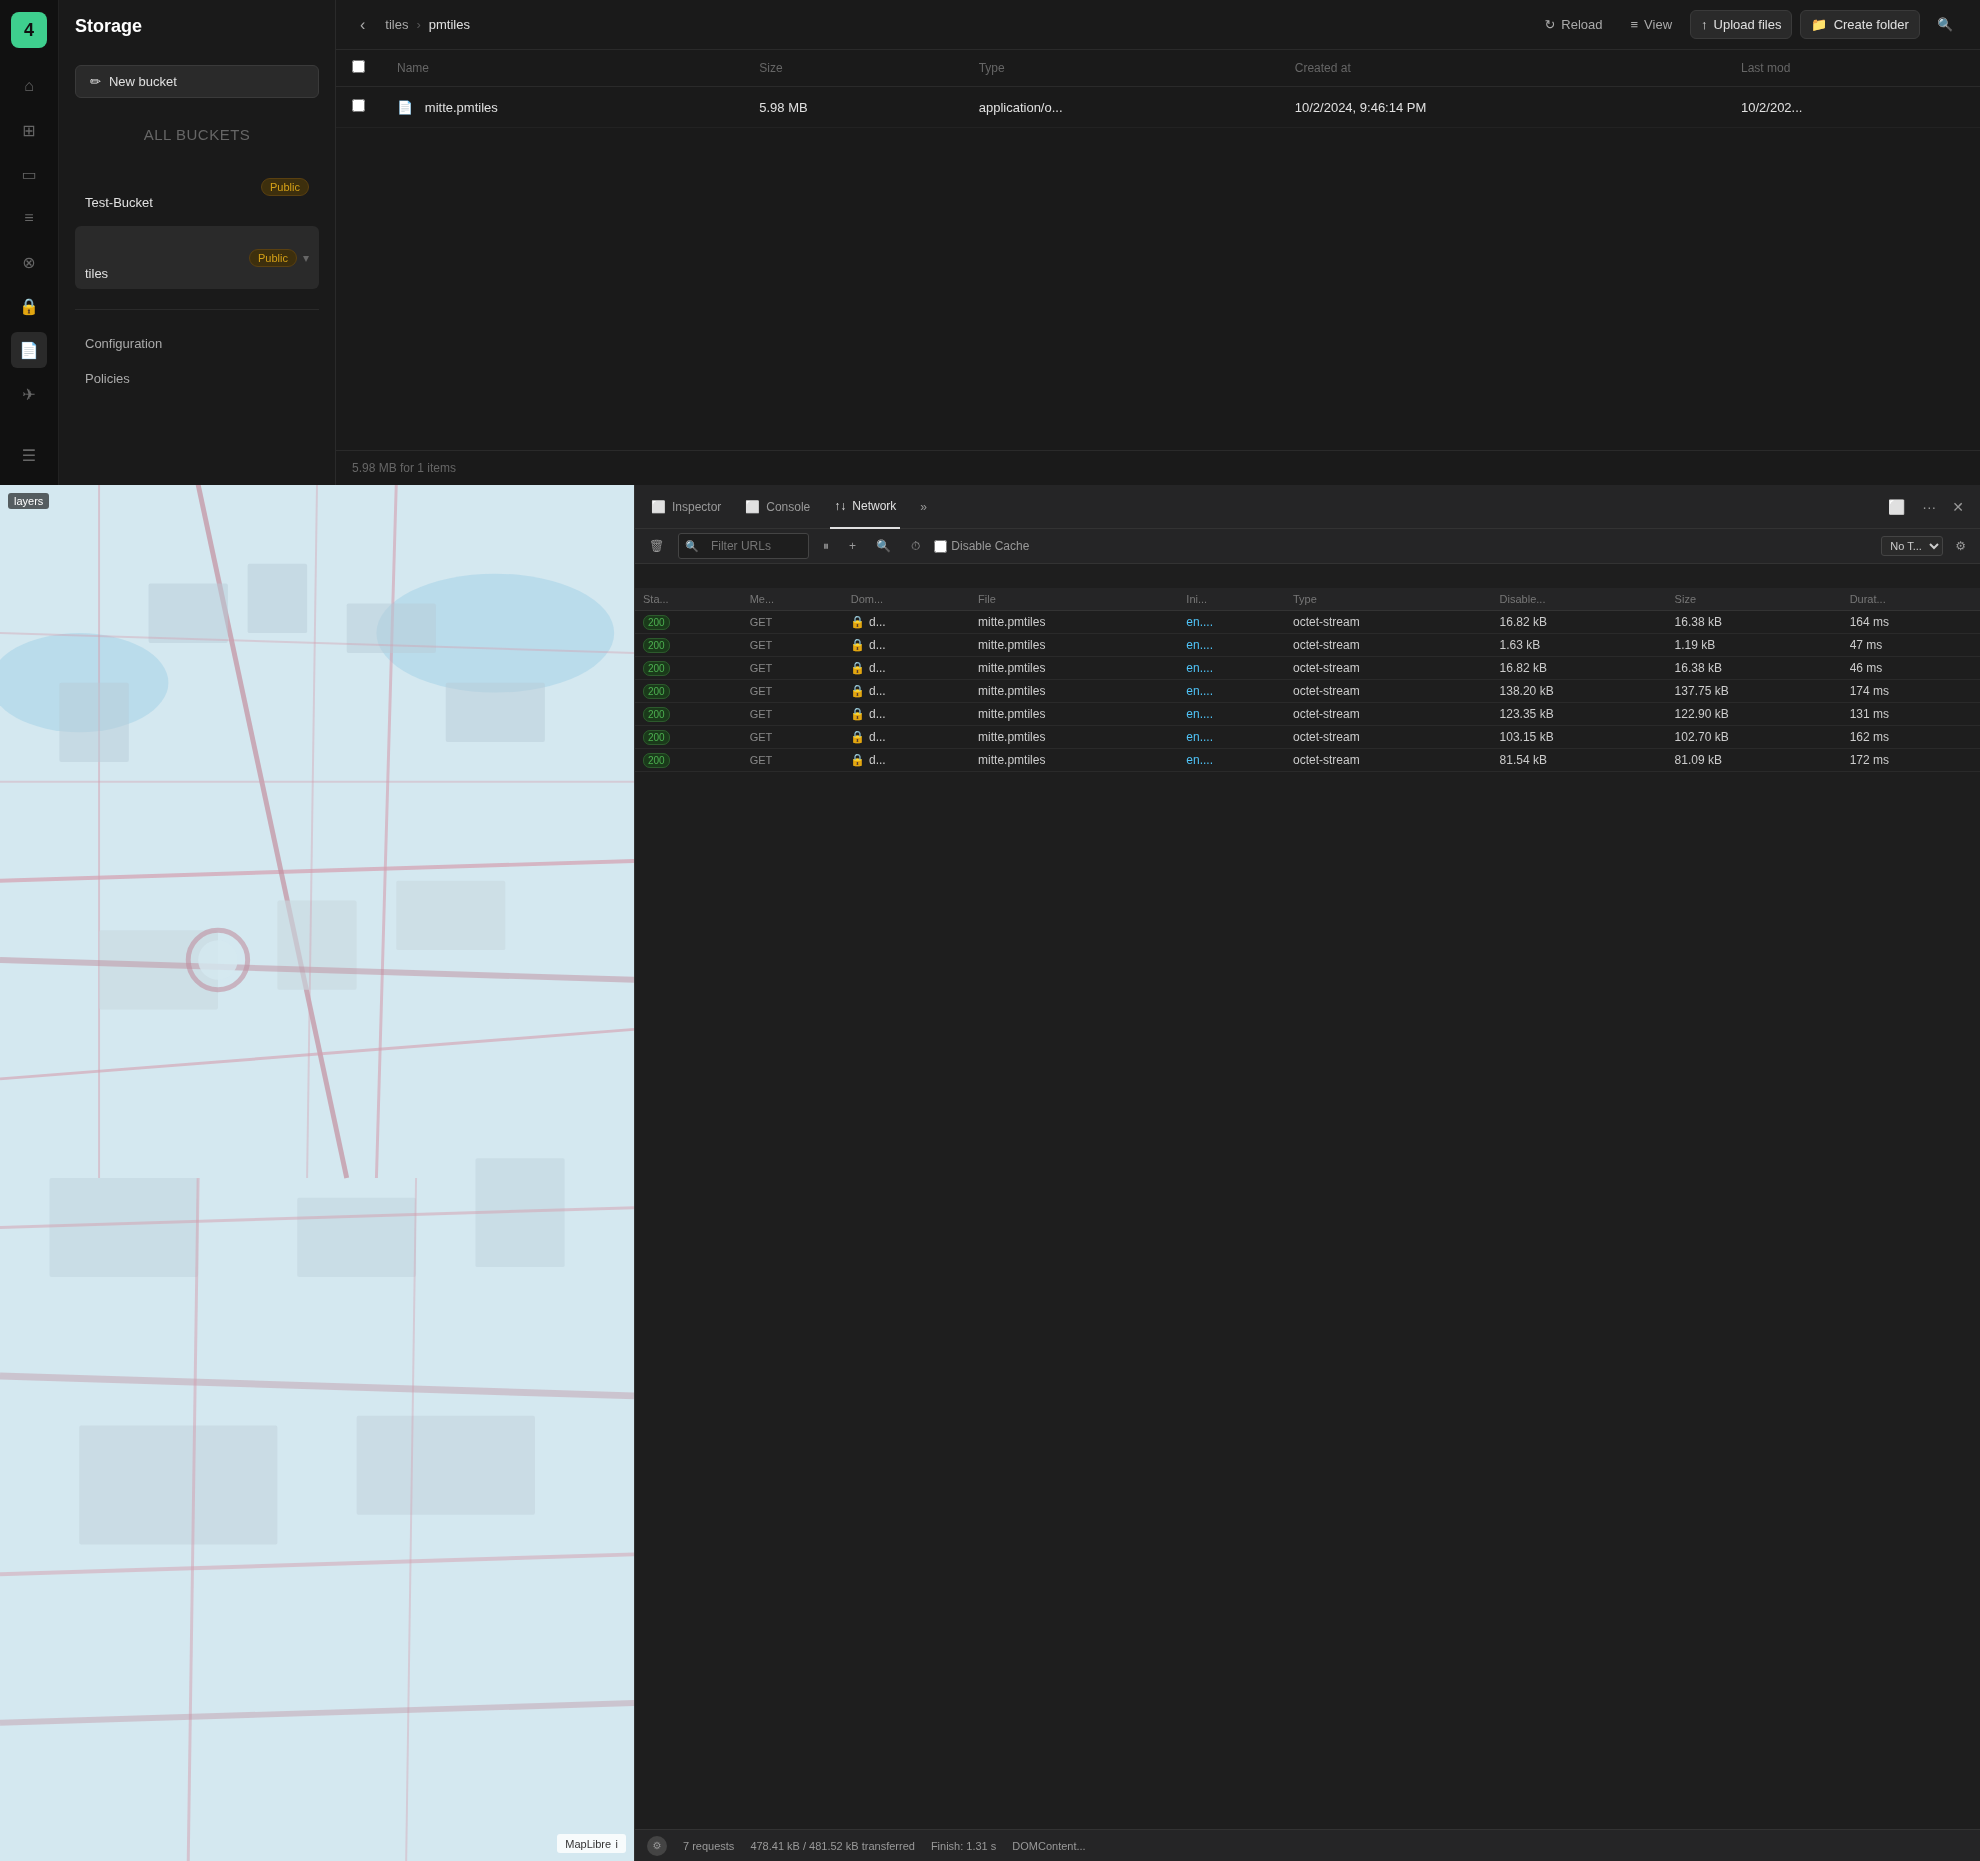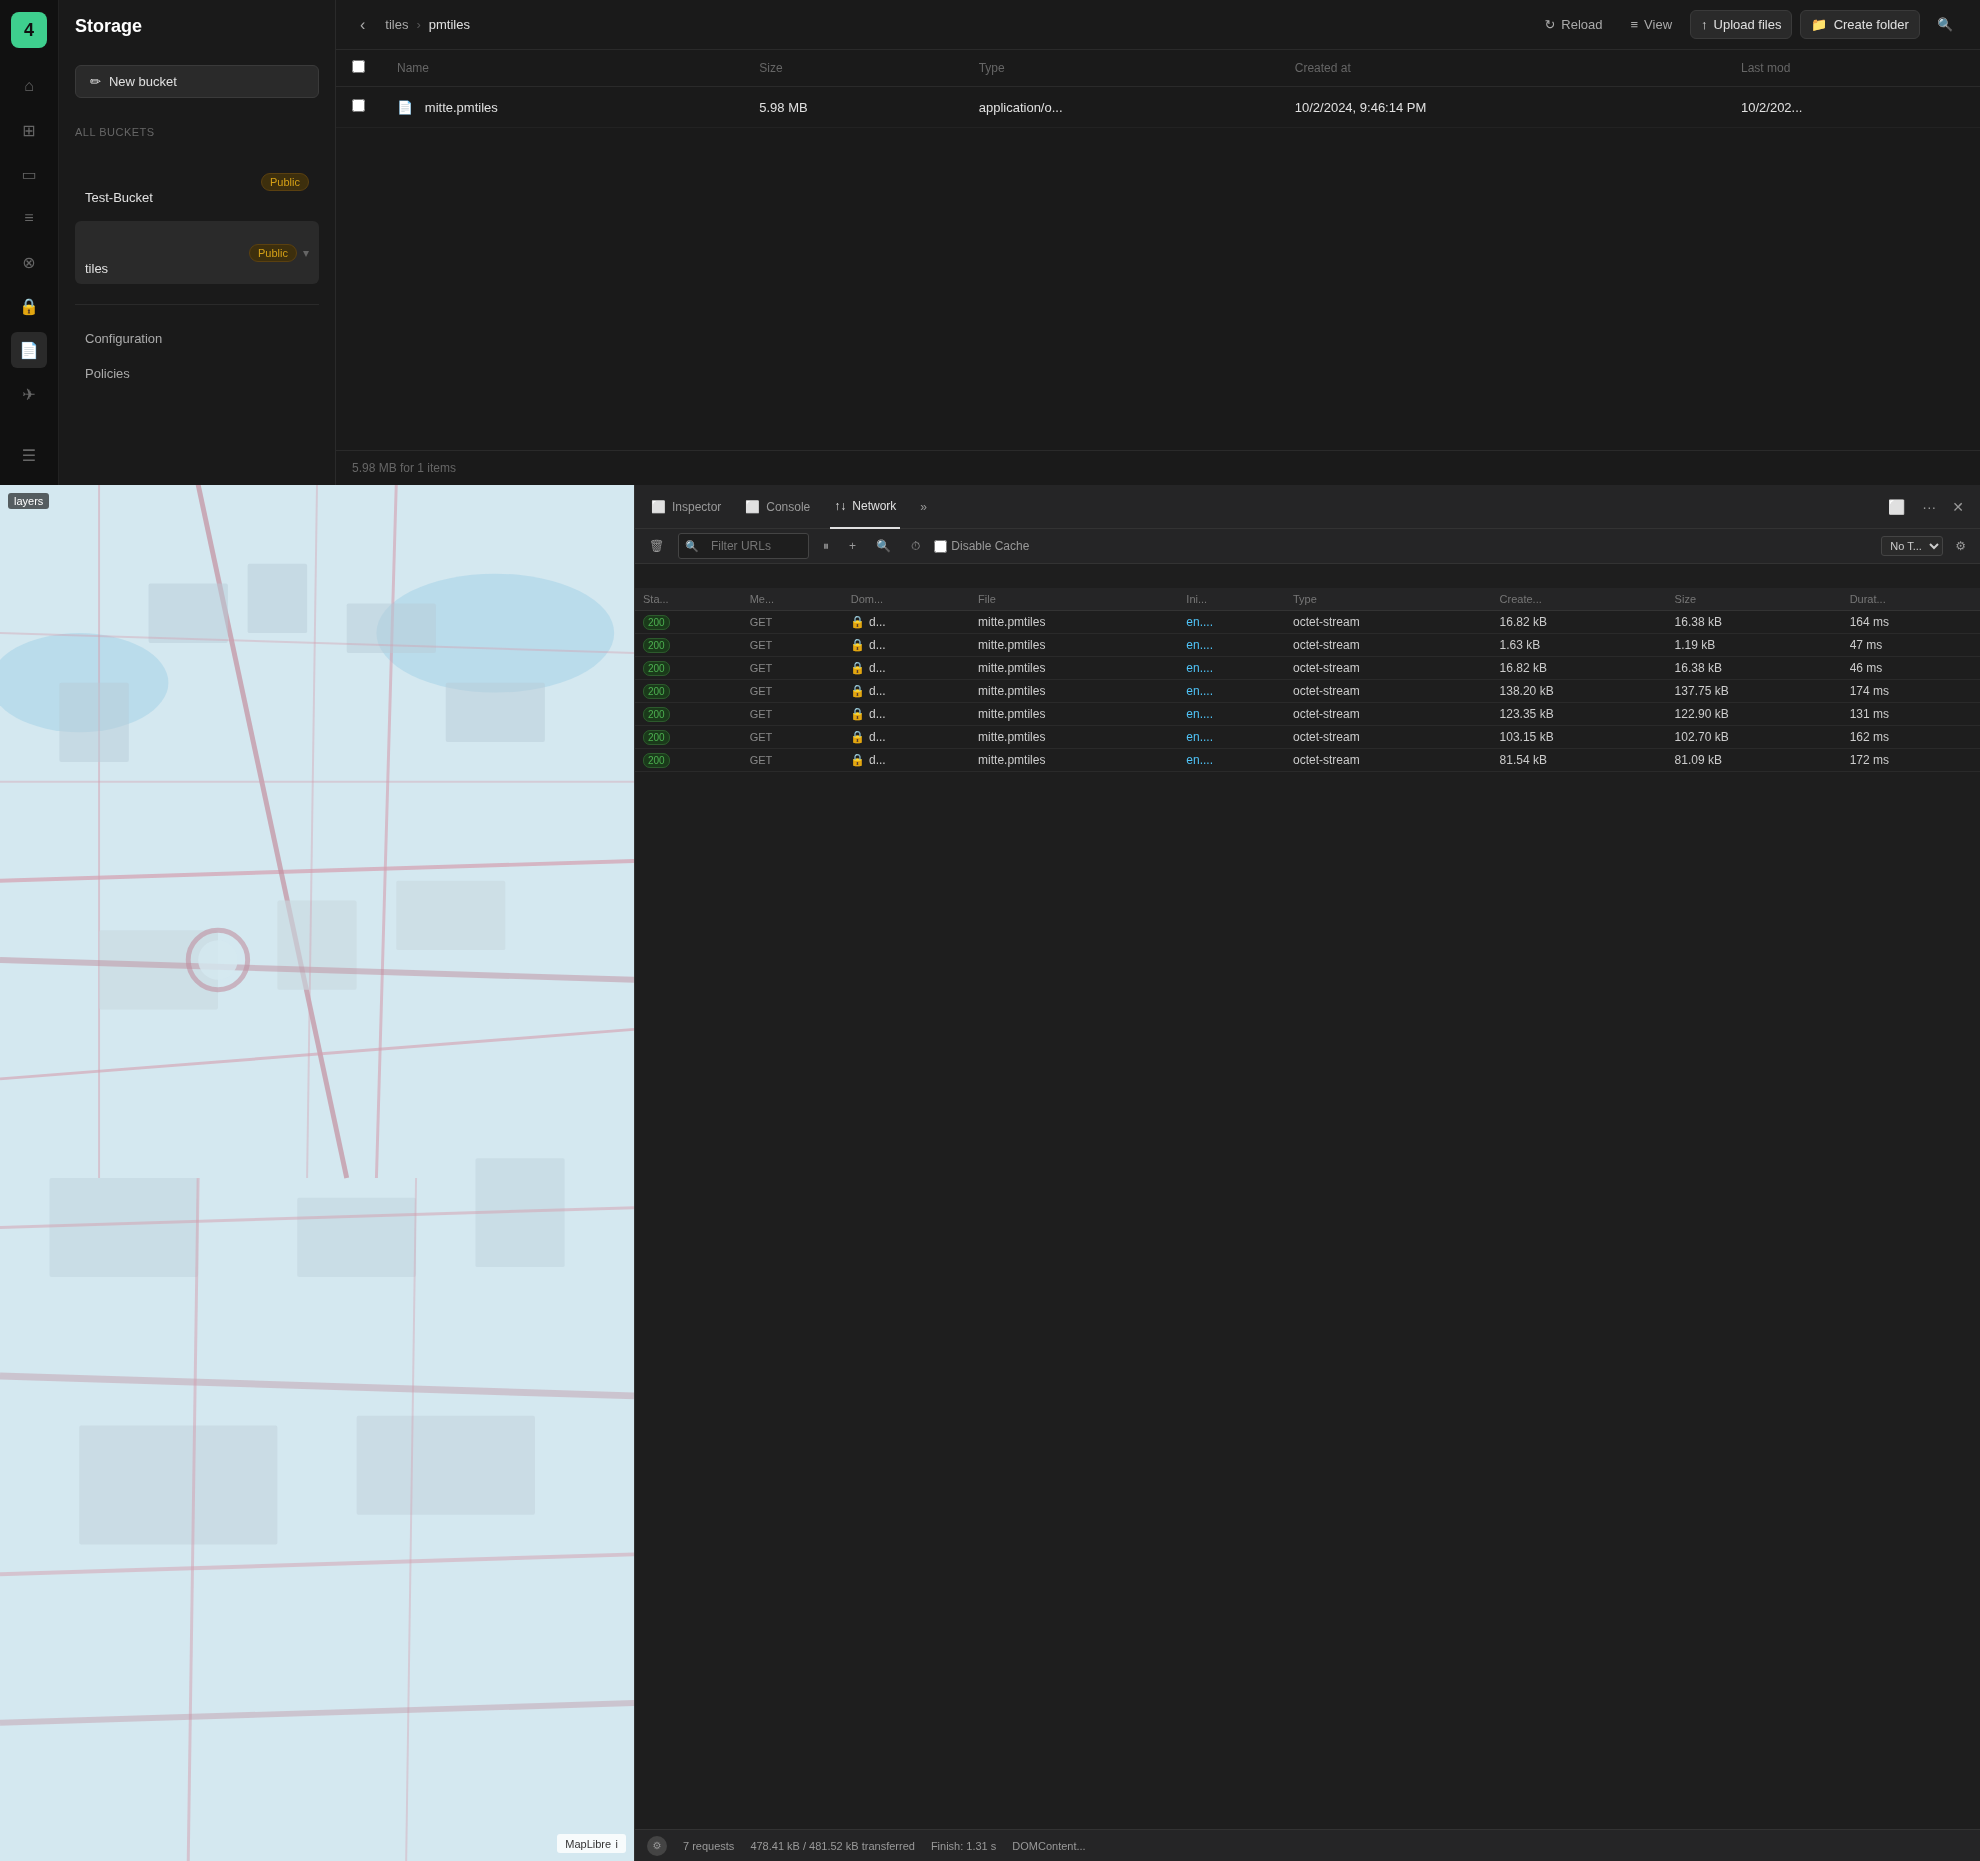--- a/index.html
+++ b/index.html
@@ -85,25 +85,26 @@
       border: 1px solid #3a3a3a;
       border-radius: 6px;
       padding: 8px 14px;
       color: #e0e0e0;
       font-size: 13px;
       cursor: pointer;
       width: 100%;
       margin-bottom: 12px;
     }
     .section-label {
-      font-size: 11px;
+      font-size: 15px;
       color: #666;
       text-transform: uppercase;
       letter-spacing: 0.5px;
       margin: 8px 0 4px;
+      text-align: center;
     }
     .bucket-item {
       display: flex;
       align-items: center;
       justify-content: space-between;
       padding: 8px 10px;
       border-radius: 6px;
       cursor: pointer;
       font-size: 13px;
     }
@@ -659,21 +660,21 @@
     <div style="flex:1;overflow-y:auto;">
       <table class="network-table">
         <thead>
           <tr>
             <th>Sta...</th>
             <th>Me...</th>
             <th>Dom...</th>
             <th>File</th>
             <th>Ini...</th>
             <th>Type</th>
-            <th>Create...</th>
+            <th>Disable...</th>
             <th>Size</th>
             <th>Durat...</th>
           </tr>
         </thead>
         <tbody id="network-table-body">
         <tr>
       <td><span class="status-badge">200</span></td>
       <td><span class="method-badge">GET</span></td>
       <td>🔒 d...</td>
       <td>mitte.pmtiles</td>

